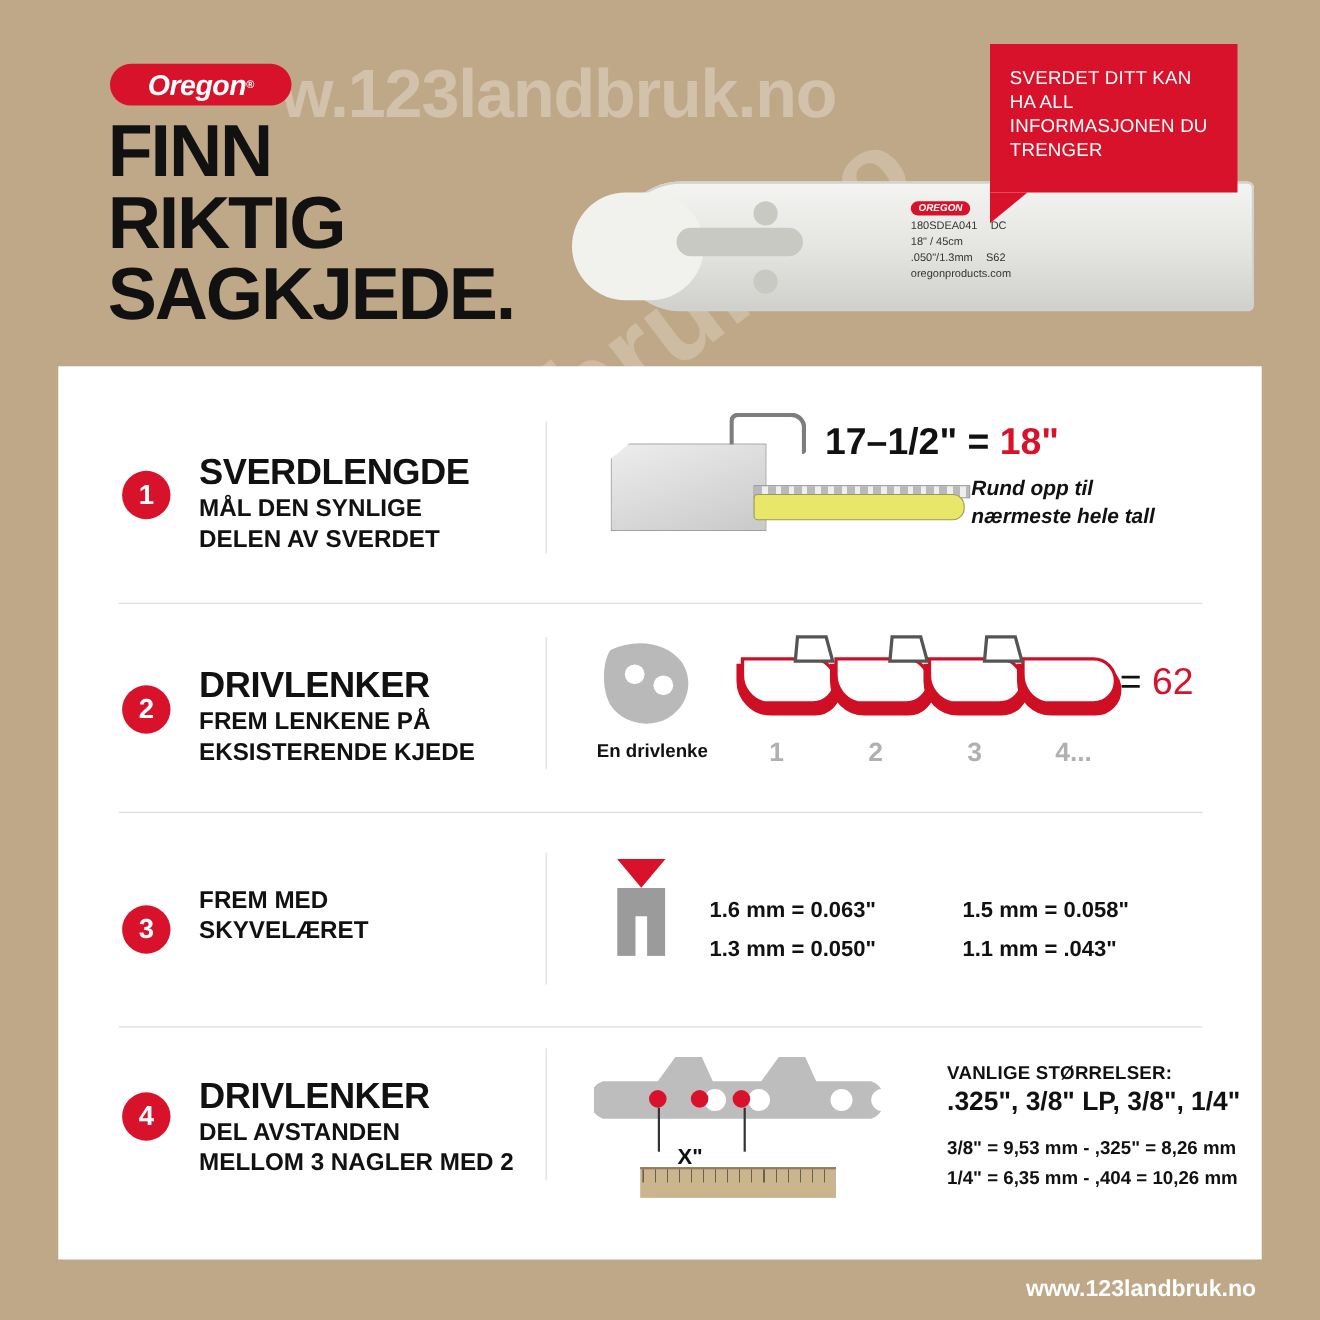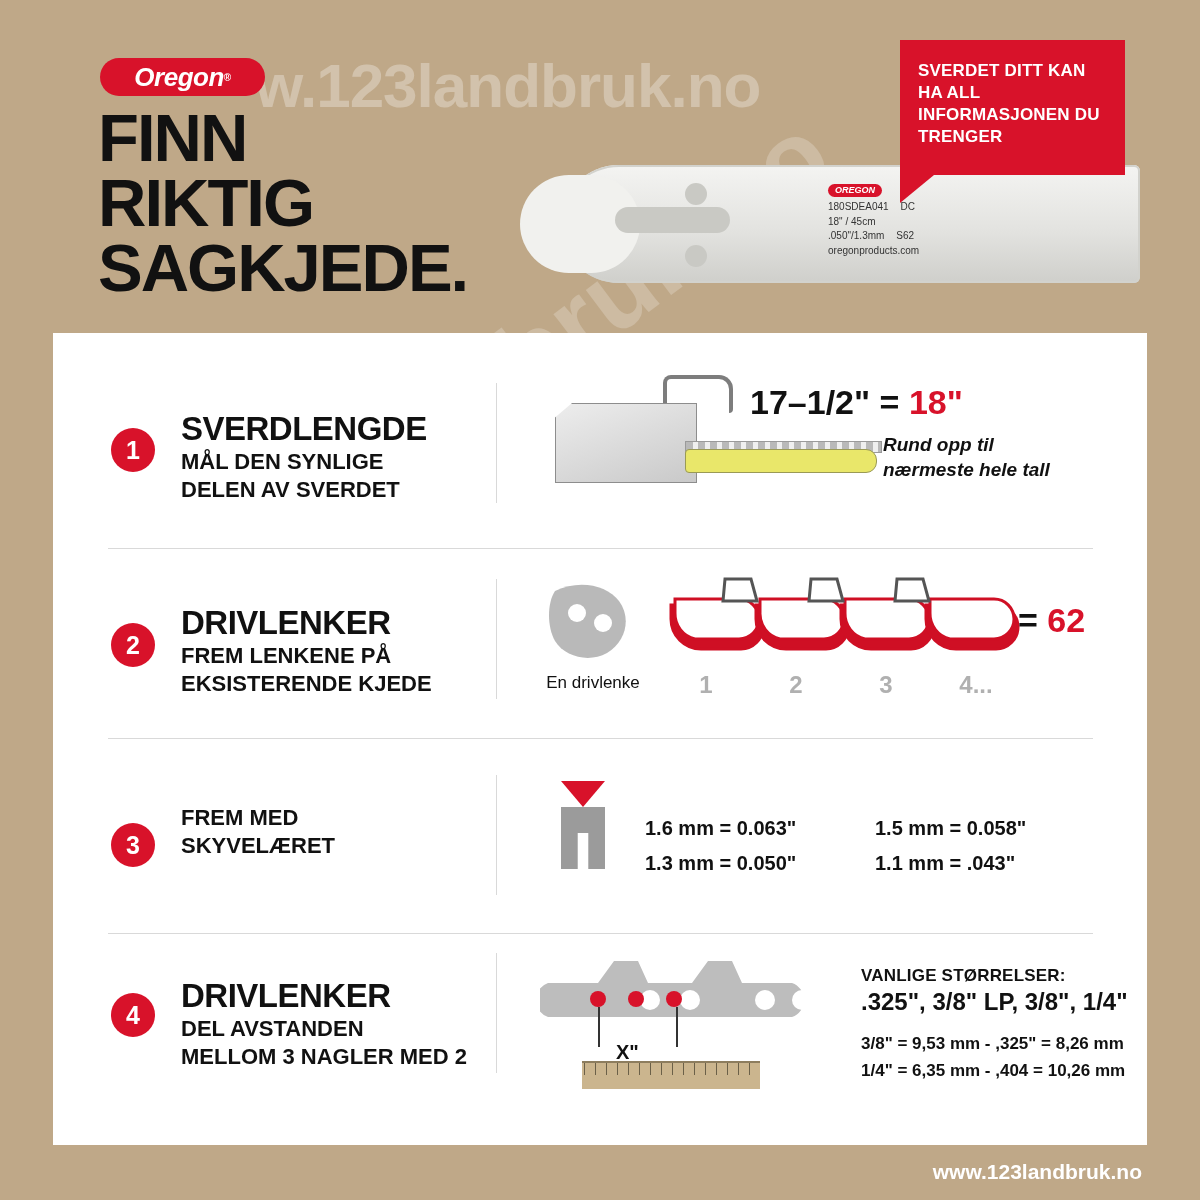--- a/index.html
+++ b/index.html
@@ -72,21 +72,21 @@
     display:inline-block;background:#d8122a;color:#fff;
     font-style:italic;font-weight:bold;font-size:9px;
     border-radius:8px;padding:0 7px;margin-bottom:3px;
   }
   .bar-label .row{display:flex;gap:12px;}
   .flag{
     position:absolute;left:900px;top:40px;width:225px;height:135px;
     background:#d8122a;color:#fff;
   }
   .flag-text{
-    padding:20px 16px 0 18px;font-size:17px;font-weight:bold;line-height:1.3;
+    padding:20px 16px 0 18px;font-size:17px;font-weight:normal;line-height:1.3;
     letter-spacing:0.2px;
   }
   .flag-tail{
     position:absolute;left:0;bottom:-28px;width:0;height:0;
     border-left:34px solid #d8122a;
     border-bottom:28px solid transparent;
   }
 
   
   .card{
@@ -134,21 +134,21 @@
     border:1px solid #9a9a9a;
   }
   .meas-text{
     position:absolute;left:748px;top:382px;font-size:34px;font-weight:bold;color:#111;
   }
   .meas-text .red{color:#d8122a;}
   .meas-note{
     position:absolute;left:882px;top:432px;width:230px;
     font-size:19px;font-weight:bold;color:#111;line-height:1.3;font-style:italic;
   }
-  .dl-label{position:absolute;left:528px;top:672px;width:140px;text-align:center;font-size:17px;font-weight:normal;color:#111;}
+  .dl-label{position:absolute;left:528px;top:672px;width:140px;text-align:center;font-size:17px;font-weight:bold;color:#111;}
   .chain-nums{position:absolute;left:665px;top:672px;width:345px;display:flex;color:#b0b0b0;font-size:24px;font-weight:bold;}
   .chain-nums span{width:25%;text-align:center;}
 
   
   .gauge{position:absolute;left:552px;top:786px;width:60px;height:90px;}
   .gauge-tri{
     position:absolute;left:8px;top:0;width:0;height:0;
     border-left:22px solid transparent;border-right:22px solid transparent;
     border-top:26px solid #d8122a;
   }
@@ -291,21 +291,21 @@
     </g>
   </svg>
 
   <div class="chain-nums" style="position:absolute;left:608px;top:338px;width:360px;">
     <span>1</span>
     <span>2</span>
     <span>3</span>
     <span>4...</span>
   </div>
 
-  <div style="position:absolute;left:965px;top:268px;font-size:34px;font-weight:bold;color:#111;">
+  <div style="position:absolute;left:965px;top:268px;font-size:34px;font-weight:normal;color:#111;">
     <span>= </span><span style="color:#d8122a;">62</span>
   </div>
 
   <div class="divider" style="top:405px;"></div>
 
   <div class="num" style="left:58px;top:490px;">3</div>
   <div class="sec-title" style="left:128px;top:470px;">
     <span class="sub">FREM MED</span>
     <span class="sub">SKYVELÆRET</span>
   </div>

